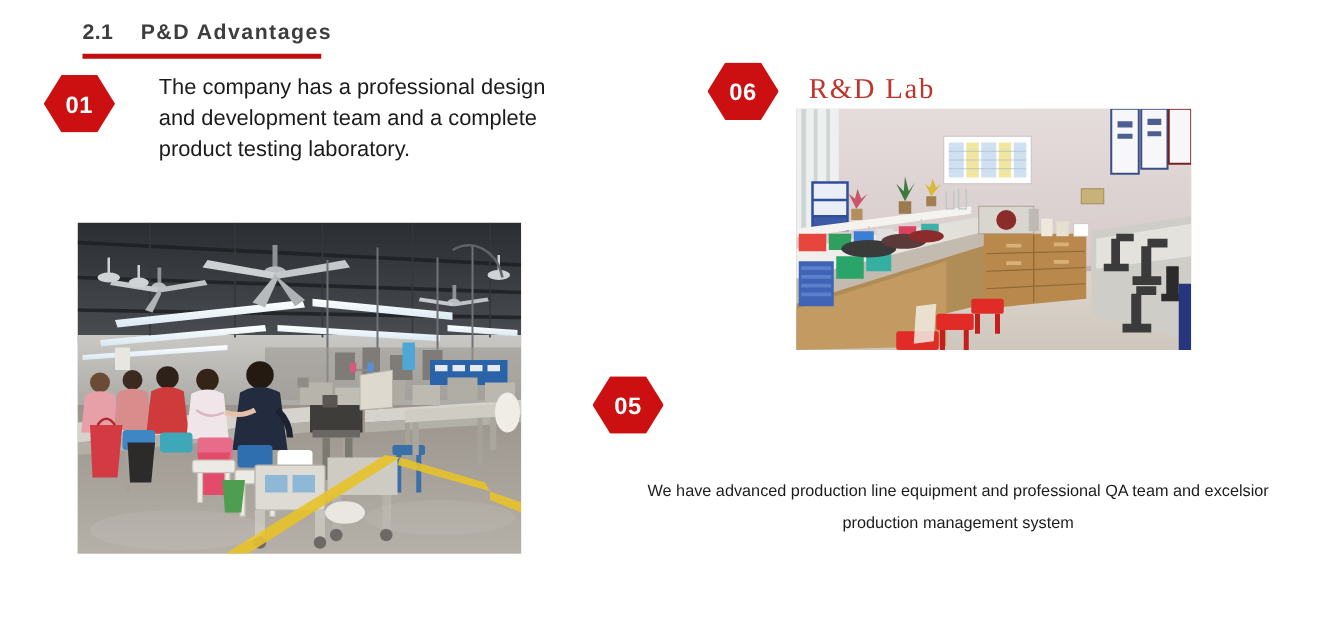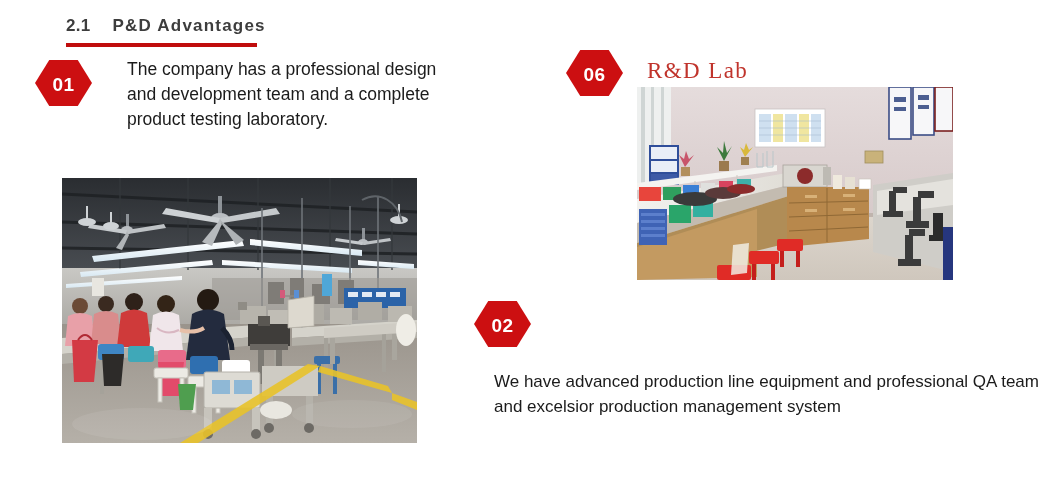--- a/index.html
+++ b/index.html
@@ -83,24 +83,25 @@
     line-height: 25px;
     margin-left: 16px;
   }
   #text-01 {
     left: 111px;
     top: 57px;
     width: 315px;
   }
   #text-03 {
     left: 478px;
-    top: 369px;
+    top: 380px;
     width: 545px;
-    font-size: 17px;
+    font-size: 13px;
     line-height: 25px;
+    text-align: center;
   }
 
   
   .lab-caption {
     position: absolute;
     left: 647px;
     top: 58px;
     font-family: "Liberation Serif", serif;
     font-size: 23px;
     color: #c0342c;
@@ -144,21 +145,21 @@
     <span class="hex-num">01</span>
   </div>
   <div class="body-text" id="text-01">The company has a professional design and development team and a complete product testing laboratory.</div>
 
   <div class="hex-badge" id="badge-02">
     <span class="hex-num">06</span>
   </div>
   <div class="lab-caption">R&amp;D  Lab</div>
 
   <div class="hex-badge" id="badge-03">
-    <span class="hex-num">02</span>
+    <span class="hex-num">05</span>
   </div>
   <div class="body-text" id="text-03">We have advanced production line equipment and professional QA team and excelsior production management system</div>
 
   <div class="photo" id="photo-lab">
     <svg viewBox="0 0 316 193" preserveAspectRatio="none">
       <defs>
         <linearGradient id="labWall" x1="0" y1="0" x2="0" y2="1">
           <stop offset="0%" stop-color="#e5dcdc"></stop>
           <stop offset="100%" stop-color="#d6c9c9"></stop>
         </linearGradient>

